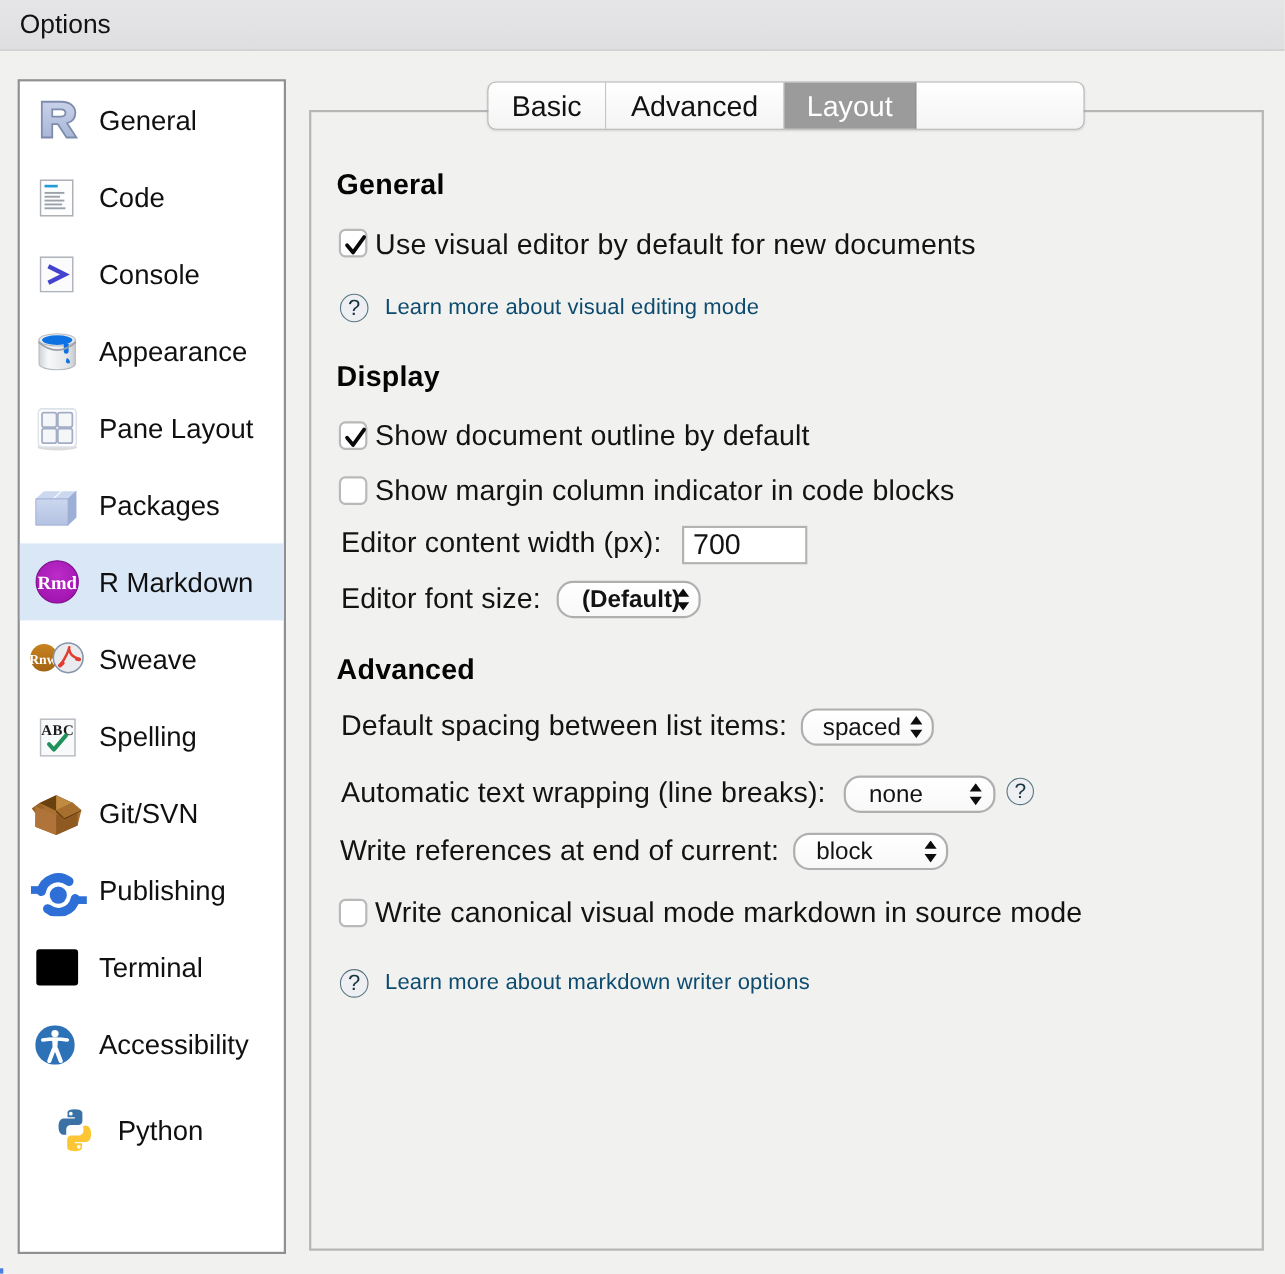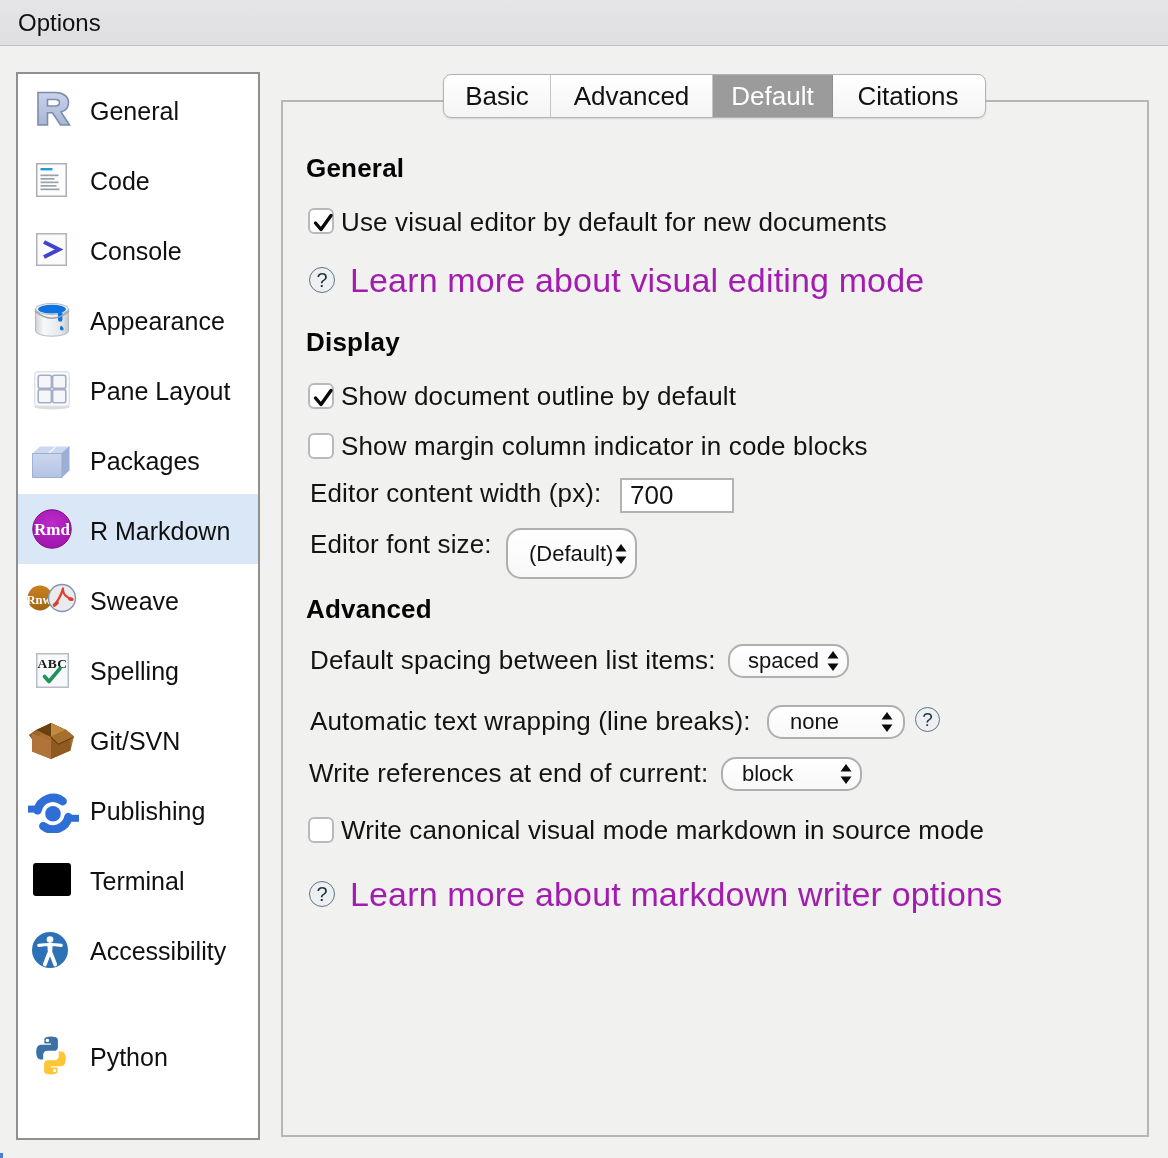--- a/index.html
+++ b/index.html
@@ -48,21 +48,21 @@
     flex:none; display:flex; align-items:center; justify-content:center;
     font-size:26px; color:#111; height:100%;
     border-right:1px solid #c4c4c4;
   }
   .tab:last-child { border-right:none; }
   .tab.sel { background:#9b9b9b; color:#fff; border-right:1px solid #8f8f8f; }
   .row { position:absolute; white-space:nowrap; }
   .cy { transform:translateY(-50%); }
   .h { font-size:26px; font-weight:bold; color:#050505; letter-spacing:0.2px; }
   .t26 { font-size:26px; letter-spacing:0.15px; color:#131313; }
-  .link { font-size:34px; letter-spacing:0.15px; color:#a21caf;text-align:right; }
+  .link { font-size:20px; letter-spacing:0.15px; color:#0c4a6e;text-align:right; }
   .cb {
     position:absolute; width:26px; height:26px; background:#fff;
     border:2px solid #b9b9b9; border-radius:6px;
   }
   .qc {
     position:absolute; border-radius:50%;
     background:#edeff2; border:1.5px solid #5b7683;
     color:#16333f; text-align:center;
   }
   .inp {
@@ -246,38 +246,37 @@
         <circle cx="18" cy="18" r="18" fill="#2d72b6"></circle>
         <circle cx="18" cy="7.6" r="3.3" fill="#fff"></circle>
         <path d="M6.8 13.4 Q18 11.6 29.2 13.4" fill="none" stroke="#fff" stroke-width="3.2" stroke-linecap="round"></path>
         <path d="M15.4 13.5 H20.6 L20 23 H16 Z" fill="#fff"></path>
         <path d="M16.8 22 L12.8 32.5" fill="none" stroke="#fff" stroke-width="3.8" stroke-linecap="round"></path>
         <path d="M19.2 22 L23.2 32.5" fill="none" stroke="#fff" stroke-width="3.8" stroke-linecap="round"></path>
       </svg>
       <div class="lbl">Accessibility</div>
     </div>
 
-    <div class="srow" style="top:946px;">
+    <div class="srow" style="top:918px;margin-left:17px;">
       <svg style="left:13px;top:15px;" width="40" height="41" viewBox="0 0 40 41">
         <path d="M19.8 1.5 C13 1.5 13.4 4.5 13.4 4.5 L13.4 8.6 H20 V9.8 H10.2 C10.2 9.8 5.2 9.2 5.2 17 C5.2 24.8 9.6 24.5 9.6 24.5 H12.2 V20.2 C12.2 20.2 12 15.8 16.4 15.8 H22.9 C22.9 15.8 26.9 15.9 26.9 11.9 V5 C26.9 5 27.5 1.5 19.8 1.5 Z" fill="#3b72a5"></path>
         <circle cx="16.4" cy="5.4" r="1.7" fill="#fff"></circle>
         <path d="M20.2 39.5 C27 39.5 26.6 36.5 26.6 36.5 L26.6 32.4 H20 V31.2 H29.8 C29.8 31.2 34.8 31.8 34.8 24 C34.8 16.2 30.4 16.5 30.4 16.5 H27.8 V20.8 C27.8 20.8 28 25.2 23.6 25.2 H17.1 C17.1 25.2 13.1 25.1 13.1 29.1 V36 C13.1 36 12.5 39.5 20.2 39.5 Z" fill="#fcc634"></path>
         <circle cx="23.6" cy="35.6" r="1.7" fill="#fff"></circle>
       </svg>
       <div class="lbl">Python</div>
     </div>
   </div>
 
   <div class="panel"></div>
 
   <div class="tabs">
     <div class="tab" style="width:107px;">Basic</div>
     <div class="tab" style="width:162px;">Advanced</div>
-    <div class="tab sel" style="width:120px;">Default</div>
-    <div class="tab" style="width:150px;">Citations</div>
+    <div class="tab sel" style="width:120px;">Layout</div>
   </div>
 
   <div class="row h cy" style="left:306px; top:168px;">General</div>
 
   <div class="cb" style="left:308px; top:208px;">
     <svg width="30" height="30" viewBox="0 0 30 30" style="position:absolute;left:-2px;top:-6px;">
       <path d="M7.5 19 L13 25.5 L23 11.5" fill="none" stroke="#0a0a0a" stroke-width="3.4" stroke-linecap="round" stroke-linejoin="round"></path>
     </svg>
   </div>
   <div class="row t26 cy" style="left:341px; top:222px;">Use visual editor by default for new documents</div>
@@ -294,21 +293,21 @@
   </div>
   <div class="row t26 cy" style="left:341px; top:396px;">Show document outline by default</div>
 
   <div class="cb" style="left:308px; top:433px;"></div>
   <div class="row t26 cy" style="left:341px; top:446px;">Show margin column indicator in code blocks</div>
 
   <div class="row t26 cy" style="left:310px; top:493px;">Editor content width (px):</div>
   <div class="inp" style="left:620px; top:478px; width:114px; height:35px; padding-left:8px;">700</div>
 
   <div class="row t26 cy" style="left:310px; top:544px;">Editor font size:</div>
-  <div class="dd" style="left:506px; top:528px; width:131px; height:51px; padding-left:21px;">(Default)
+  <div class="dd" style="left:506px; top:528px; width:131px; height:34px; padding-left:21px;font-weight:bold;">(Default)
     <svg width="12" height="20" viewBox="0 0 12 20">
       <path d="M6 0 L11.5 7.6 H0.5 Z" fill="#0c0c0c"></path>
       <path d="M6 20 L11.5 12.4 H0.5 Z" fill="#0c0c0c"></path>
     </svg>
   </div>
 
   <div class="row h cy" style="left:306px; top:609px;">Advanced</div>
 
   <div class="row t26 cy" style="left:310px; top:660px;">Default spacing between list items:</div>
   <div class="dd" style="left:728px; top:644px; width:121px; height:34px; padding-left:18px;">spaced

